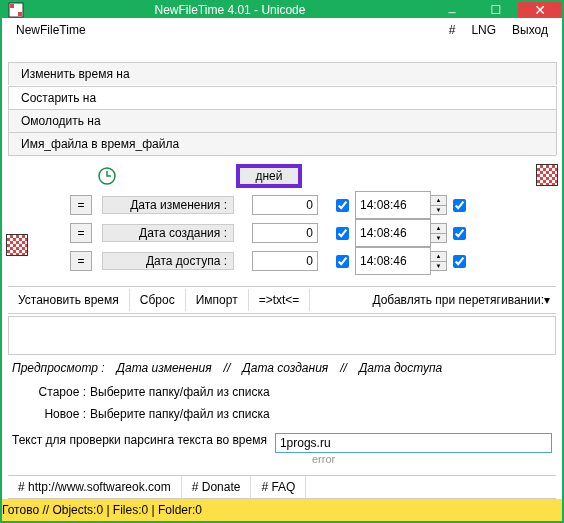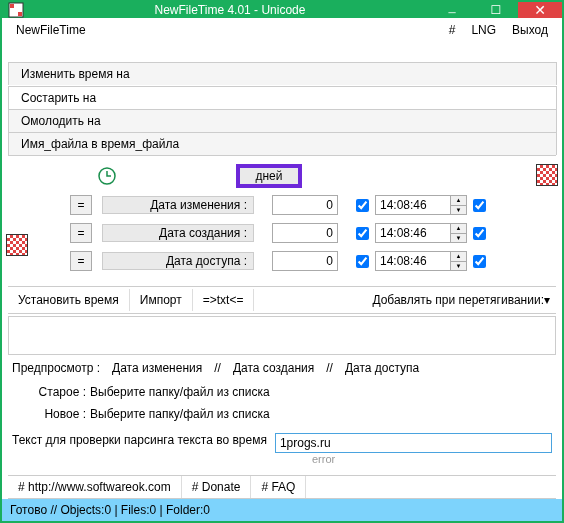--- a/index.html
+++ b/index.html
@@ -19,44 +19,44 @@
 .menubar .item { padding: 2px 8px; }
 .tabs { display: flex; border-bottom: 1px solid #ccc; margin: 20px 6px 0 6px; flex-direction: column; }
 .tab { padding: 4px 12px; border: 1px solid #ccc; border-bottom: none; background: #f5f5f5; margin-right: -1px; position: relative; white-space: nowrap; }
 .tab.active { background: #fff; border-bottom: 1px solid #fff; top: 1px; }
 .panel { padding: 8px 20px 8px 20px; }
 .hdr-row { display: flex; align-items: center; margin-bottom: 4px; }
 .hdr-row .clock-icon { margin-left: 76px; }
 .hdr-row .days { width: 66px; text-align: center; background: #eaeaea; border: 4px solid #6d28d9; margin-left: 120px; padding: 1px 0; }
 .row { display: flex; align-items: center; height: 26px; margin-bottom: 2px; }
 .eq-btn { width: 22px; height: 20px; border: 1px solid #aaa; background: #f0f0f0; margin-right: 10px; }
-.row-label { width: 152px; text-align: right; background: #eaeaea; border: 1px solid #ccc; padding: 1px 6px; }
+.row-label { width: 132px; text-align: right; background: #eaeaea; border: 1px solid #ccc; padding: 1px 6px; }
 .num-input { width: 66px; height: 20px; border: 1px solid #aaa; text-align: right; padding: 1px 4px; margin-left: 18px; }
 .cb { margin-left: 18px; }
-.time-input { width: 76px; height: 20px; border: 1px solid #aaa; padding: 1px 4px; }
+.time-input { width: 76px; height: 28px; border: 1px solid #aaa; padding: 1px 4px; }
 .spinner { width: 16px; height: 20px; border: 1px solid #aaa; border-left: none; display: inline-flex; flex-direction: column; }
 .spinner div { flex: 1; display: flex; align-items: center; justify-content: center; font-size: 6px; background: #f0f0f0; }
 .spinner div:first-child { border-bottom: 1px solid #aaa; }
 .side-icon { width: 22px; height: 22px; }
 .px-icon { background: repeating-conic-gradient(#e04343 0 25%, #fff 0 50%) 0 0/6px 6px; border: 1px solid #333; }
 .toolbar2 { display: flex; align-items: center; border-top: 1px solid #ccc; border-bottom: 1px solid #ccc; margin: 2px 6px; padding: 2px 0; }
 .toolbar2 .btn { padding: 4px 10px; border-right: 1px solid #ddd; }
 .toolbar2 .spacer { flex: 1; }
 .dropdown { padding: 4px 6px; display: flex; align-items: center; gap: 0; }
 .list-area { margin: 0 6px; border: 1px solid #ccc; height: 76px; background: #fff; }
-.preview-row { display: flex; gap: 12px; padding: 6px 10px; }
+.preview-row { display: flex; gap: 12px; padding: 6px 10px; font-style: italic; }
 .info-row { display: flex; padding: 4px 24px; }
 .info-label { width: 60px; text-align: right; }
 .info-val { margin-left: 4px; }
 .parse-row { display: flex; margin: 8px 10px 0 10px; gap: 8px; }
 .parse-input { flex: 1; border: 1px solid #4aa3df; padding: 2px 4px; height: 20px; }
 .error-label { color: #999; font-size: 11px; margin-left: 310px; }
 .links-row { display: flex; gap: 0; border-top: 1px solid #ccc; border-bottom: 1px solid #ccc; margin: 10px 6px 0 6px; }
 .links-row .link { padding: 4px 10px; border-right: 1px solid #ddd; }
-.status { padding: 4px 8px; background: #7dd3fc; }
+.status { padding: 4px 0; background: #fde047; }
 svg { display: block; }
 .abs-icon { position: absolute; }
 .panel-wrap { position: relative; }
 </style>
 </head>
 <body>
 
 <div class="window">
   <div class="titlebar">
     <span class="icon">
@@ -140,20 +140,21 @@
       <span class="spinner">
           <div>▲</div>
           <div>▼</div>
         </span>
       <input type="checkbox" checked="" class="cb" style="margin-left: 6px;">
     </div>
   </div>
 
   <div class="toolbar2">
     <div class="btn">Установить время</div>
+    <div class="btn">Сброс</div>
     <div class="btn">Импорт</div>
     <div class="btn">=&gt;txt&lt;=</div>
     <div class="spacer"></div>
     <div class="dropdown">
       <span>Добавлять при перетягивании:</span>
       <span>▾</span>
     </div>
   </div>
 
   <div class="list-area"></div>

